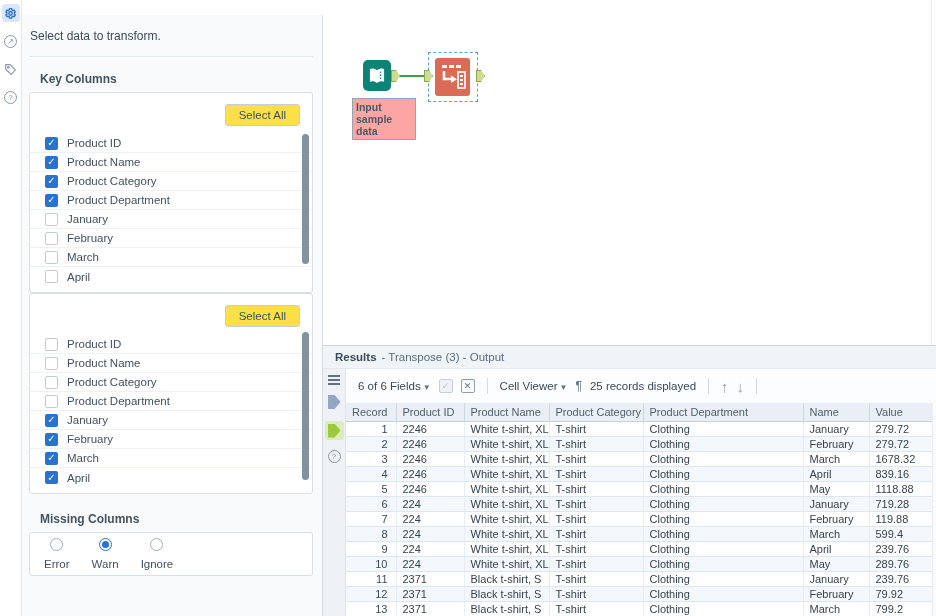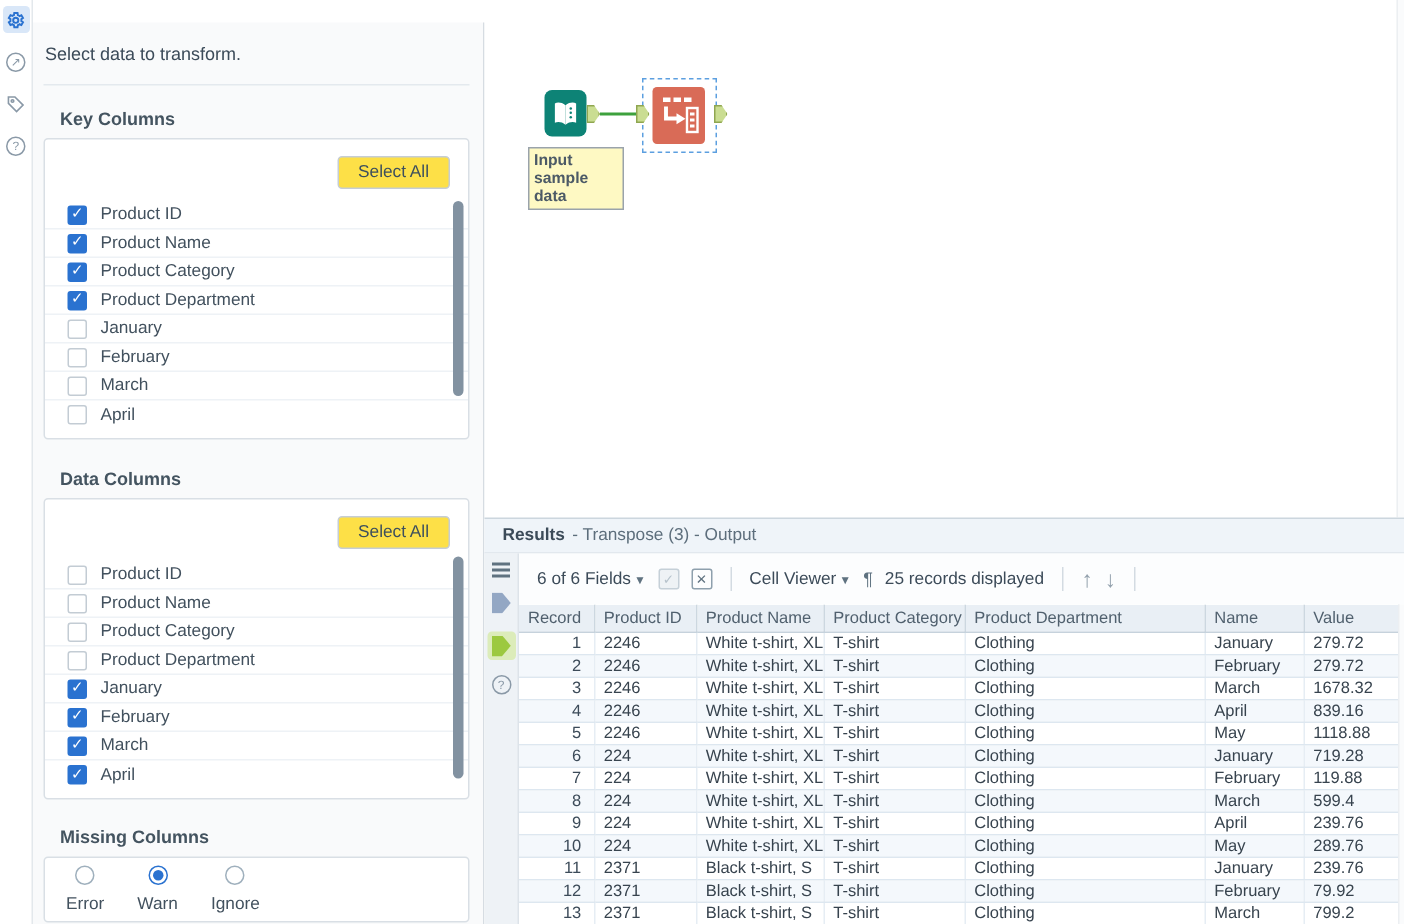--- a/index.html
+++ b/index.html
@@ -51,21 +51,21 @@
     background:#fafbfc; border-left:1px solid #eceff2; }
   .input-tool { position:absolute; left:40px; top:60px; width:28px; height:31px;
     background:#0d8376; border-radius:5px; display:flex; align-items:center; justify-content:center; }
   .anchor { position:absolute; width:9px; height:12px; background:#cadd92;
     border:1px solid #8fa650; clip-path:polygon(0 0,55% 0,100% 50%,55% 100%,0 100%); }
   .conn { position:absolute; left:77px; top:75px; width:29px; height:2px; background:#3da13d; }
   .sel-box { position:absolute; left:105px; top:52px; width:50px; height:50px;
     border:1px dashed #5c9fe0; }
   .transpose-tool { position:absolute; left:112px; top:58px; width:35px; height:38px;
     background:#d96b57; border-radius:3px; }
-  .tool-label { position:absolute; left:29px; top:98px; width:64px; background:#fef9c3;
+  .tool-label { position:absolute; left:29px; top:98px; width:64px; background:#fca5a5;
     border:1px solid #9aa3ab; font-size:10.5px; font-weight:bold; color:#4c5a66;
     padding:2px 3px; line-height:12px; }
 
   
   .results { position:absolute; left:323px; top:345px; width:613px; height:309px;
     border-top:1px solid #ccd6de; background:#fff; }
   .res-header { height:23px; background:#eff4f9; border-bottom:1px solid #e2e8ee;
     display:flex; align-items:center; padding-left:12px; font-size:11.5px; }
   .res-header b { color:#3c4b59; }
   .res-sub { color:#5d6e7c; margin-left:5px; }
@@ -167,21 +167,20 @@
           <span class="chk-label">March</span>
         </div>
       <div class="chk-row">
           <span class="cb off"></span>
           <span class="chk-label">April</span>
         </div>
     </div>
     <div class="vscroll vs1"></div>
   </div>
 
-  <div class="section-label" style="margin-top:19px;">Data Columns</div>
   <div class="group-box">
     <div class="select-all-row">
       <button class="btn">Select All</button>
     </div>
     <div class="chk-list">
       <div class="chk-row">
           <span class="cb off"></span>
           <span class="chk-label">Product ID</span>
         </div>
       <div class="chk-row">

